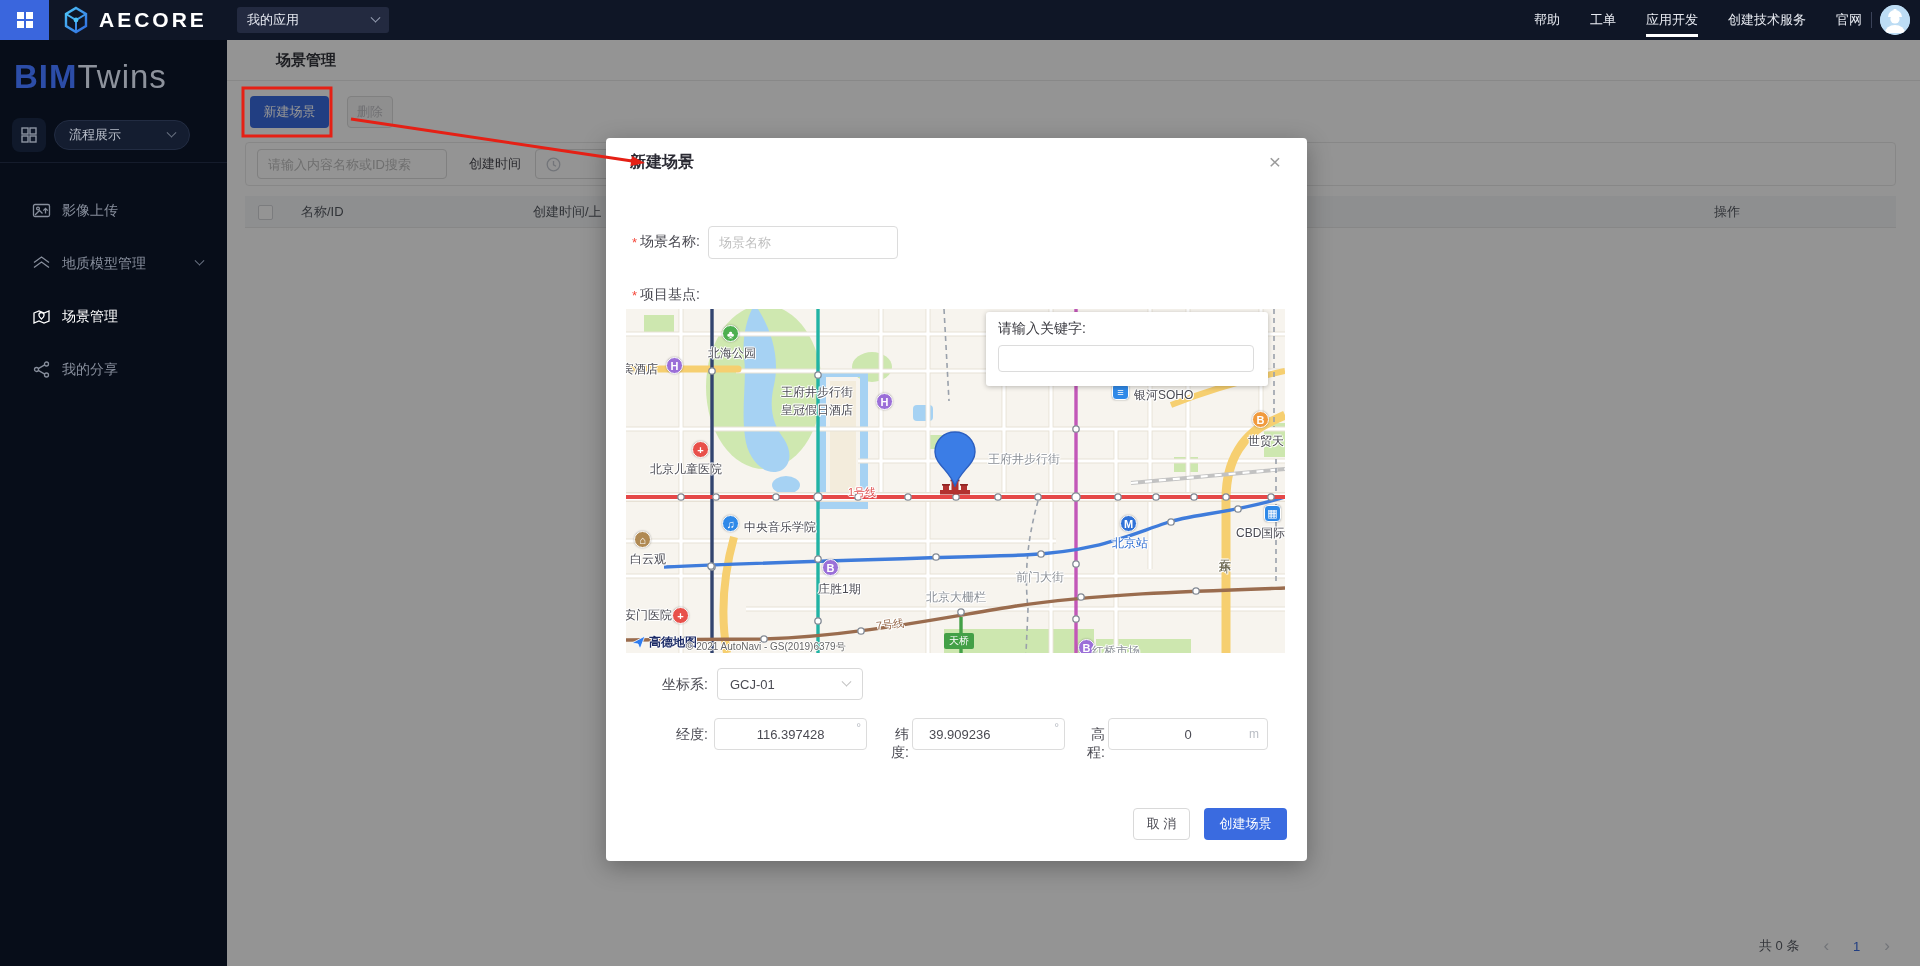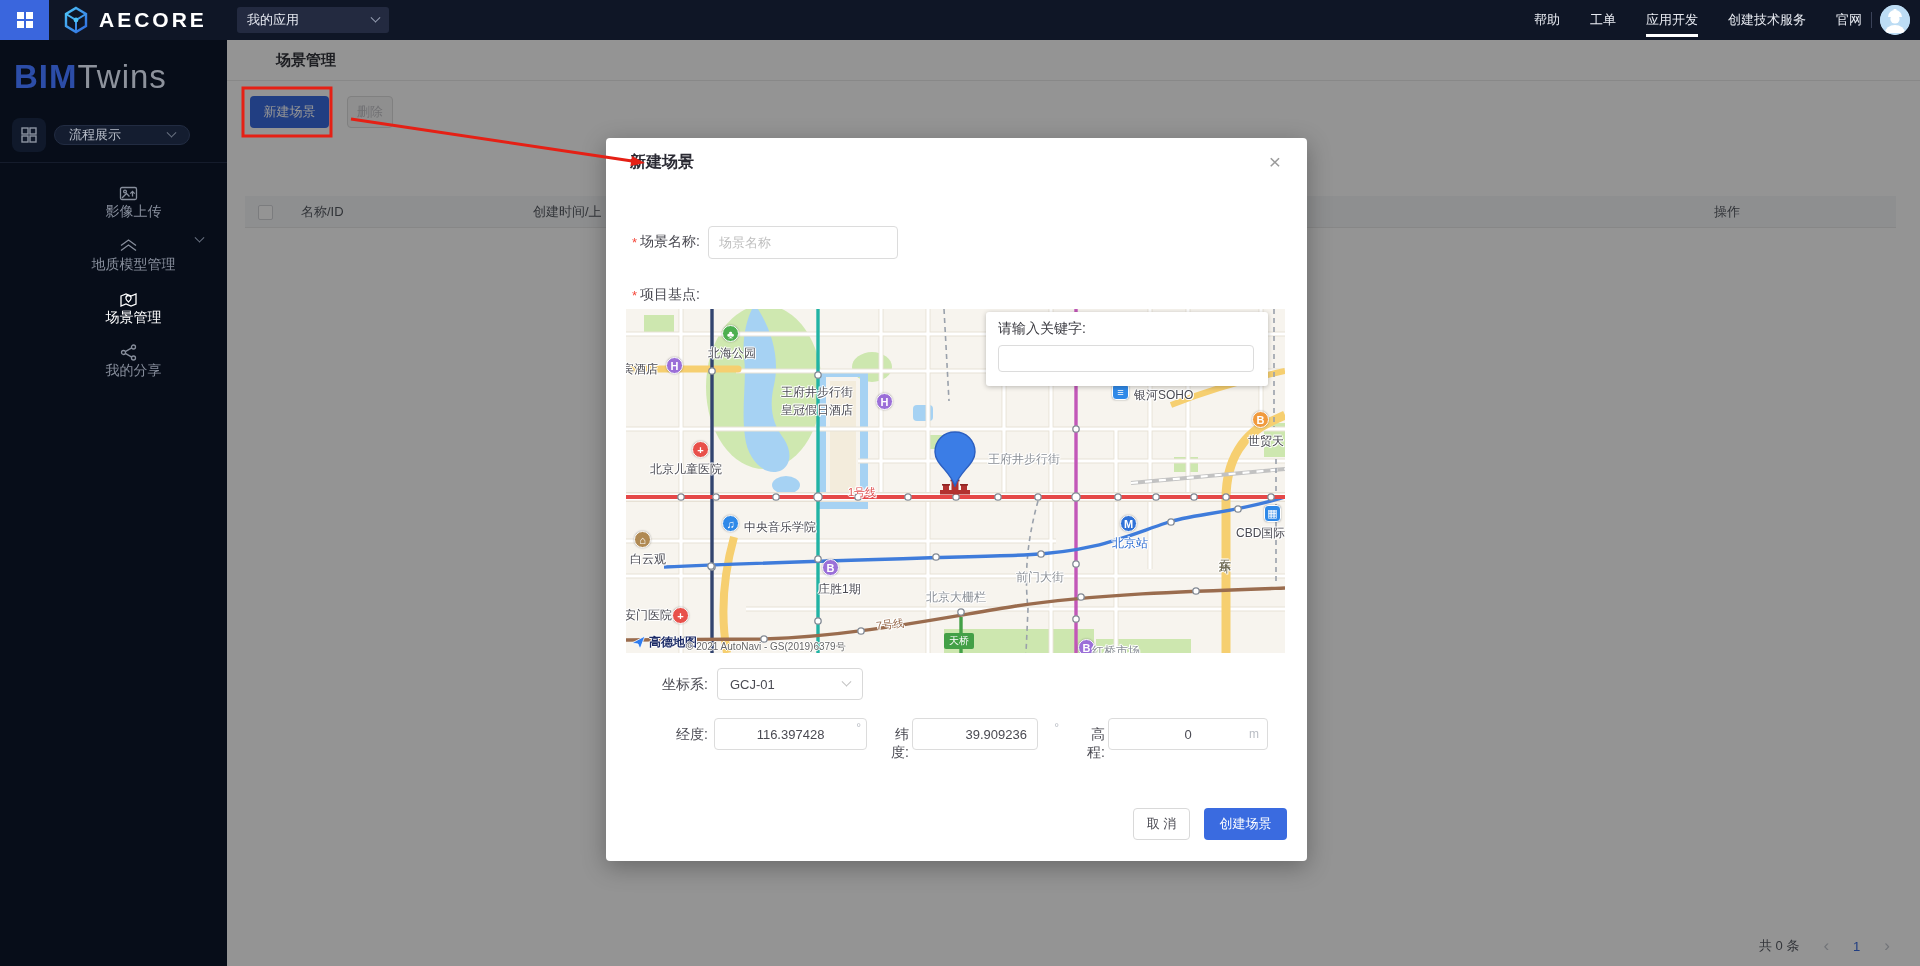--- a/index.html
+++ b/index.html
@@ -21,24 +21,24 @@
   .nav-divider { position:absolute; right:48px; top:12px; width:1px; height:16px; background:#3a4258; }
   .avatar { position:absolute; right:10px; top:5px; width:30px; height:30px; border-radius:50%; background:#bcdcf4; overflow:hidden; cursor:pointer; }
   .chev { display:inline-block; width:7px; height:7px; border:solid currentColor; border-width:0 1.5px 1.5px 0; transform:rotate(45deg) translate(-2px,-2px); }
   
   .sidebar { position:absolute; left:0; top:40px; width:227px; height:926px; background:#070d19; z-index:140; }
   .bimtwins { position:absolute; left:14px; top:18px; font-size:33px; font-weight:bold; letter-spacing:1px; }
   .bimtwins .bim { color:#2c4da8; }
   .bimtwins .twins { color:#8d929c; font-weight:normal; }
   .mode-row { position:absolute; left:12px; top:78px; display:flex; align-items:center; gap:8px; }
   .grid-btn { width:34px; height:34px; border-radius:8px; background:#10192b; display:flex; align-items:center; justify-content:center; color:#8d95a3; cursor:pointer; }
-  .mode-pill { width:136px; height:20px; border-radius:15px; background:#141d30; border:1px solid #222c42; color:#b9bfca; display:flex; align-items:center; padding:0 14px; cursor:pointer; }
+  .mode-pill { width:136px; height:30px; border-radius:15px; background:#141d30; border:1px solid #222c42; color:#b9bfca; display:flex; align-items:center; padding:0 14px; cursor:pointer; }
   .side-divider { position:absolute; left:0; top:122px; width:227px; height:1px; background:#151c2c; }
   .menu { position:absolute; left:0; top:130px; width:227px; }
-  .menu-item { height:53px; display:flex; align-items:center; padding-left:40px; color:#878e9c; font-size:14px; cursor:pointer; position:relative;flex-direction:column; }
+  .menu-item { height:53px; display:flex; align-items:center; padding-left:32px; color:#878e9c; font-size:14px; cursor:pointer; position:relative; }
   .menu-item .mi-icon { width:19px; height:19px; margin-right:11px; flex:0 0 auto; }
   .menu-item.active { color:#ffffff; }
   .menu-item .mi-chev { position:absolute; right:24px; color:#6c7484; }
   
   .content { position:absolute; left:227px; top:40px; width:1693px; height:926px; background:#fff; }
   .page-header { position:absolute; left:0; top:0; width:1693px; height:41px; background:#fff; border-bottom:1px solid #ebebeb; display:flex; align-items:center; padding-left:49px; font-size:15px; font-weight:bold; color:#33353c; }
   .btn { border-radius:4px; font-size:13px; display:inline-flex; align-items:center; justify-content:center; cursor:pointer; border:1px solid transparent; }
   .btn-primary { background:#3a6be0; color:#fff; }
   .btn-disabled { background:#f7f7f7; border-color:#dcdcdc; color:#c3c3c7; cursor:not-allowed; }
   .btn-default { background:#fff; border-color:#d9d9d9; color:#4a4a52; }
@@ -188,20 +188,30 @@
   </div>
 
   <div class="content">
     <div class="page-header">
       <span>场景管理</span>
     </div>
 
     <button class="btn btn-primary abs" style="left:23px; top:56px; width:79px; height:32px;">新建场景</button>
     <button class="btn btn-disabled abs" style="left:120px; top:56px; width:46px; height:32px;">删除</button>
 
+    <div class="filter-card">
+      <input class="input" style="width: 190px;" placeholder="请输入内容名称或ID搜索">
+      <span class="form-label" style="margin-left:22px; font-size:13px;">创建时间</span>
+      <div class="input" style="margin-left:14px; width:250px; display:flex; align-items:center; gap:8px;">
+        <svg width="15" height="15" viewBox="0 0 15 15">
+          <circle cx="7.5" cy="7.5" r="6.3" fill="none" stroke="#c6cad2" stroke-width="1.3"></circle>
+          <path d="M7.5 4 V7.8 L10 9.3" fill="none" stroke="#c6cad2" stroke-width="1.3"></path>
+        </svg>
+      </div>
+    </div>
 
     <div class="table-head">
       <span class="th" style="left:13px;">
           <span class="checkbox"></span>
         </span>
       <span class="th" style="left:56px;">名称/ID</span>
       <span class="th" style="left:288px;">创建时间/上</span>
       <span class="th" style="left:1469px;">操作</span>
     </div>
 
@@ -385,21 +395,21 @@
       <span class="chev" style="color:#bfbfbf;"></span>
     </div>
 
     <div class="abs form-label" style="left:58px; top:588px; width:44px; text-align:right;">经度:</div>
     <div class="abs" style="left:108px; top:580px; width:153px; height:32px;">
       <input class="input" style="width: 153px; height: 32px; text-align: center;" value="116.397428">
       <span class="suffix" style="right:6px; top:3px;">°</span>
     </div>
     <div class="abs form-label" style="left:273px; top:588px; width:30px; text-align:right;">纬度:</div>
     <div class="abs" style="left:306px; top:580px; width:153px; height:32px;">
-      <input class="input" style="width: 126px; height: 32px; text-align: right; padding-left: 16px;" value="39.909236">
+      <input class="input" style="width: 153px; height: 32px; text-align: left; padding-left: 16px;" value="39.909236">
       <span class="suffix" style="right:6px; top:3px;">°</span>
     </div>
     <div class="abs form-label" style="left:469px; top:588px; width:30px; text-align:right;">高程:</div>
     <div class="abs" style="left:502px; top:580px; width:160px; height:32px;">
       <input class="input" style="width: 160px; height: 32px; text-align: center;" value="0">
       <span class="suffix" style="right:9px; top:9px;">m</span>
     </div>
 
     <button class="btn btn-default abs" style="left:527px; top:670px; width:57px; height:32px;">取 消</button>
     <button class="btn btn-primary abs" style="left:598px; top:670px; width:83px; height:32px;">创建场景</button>

